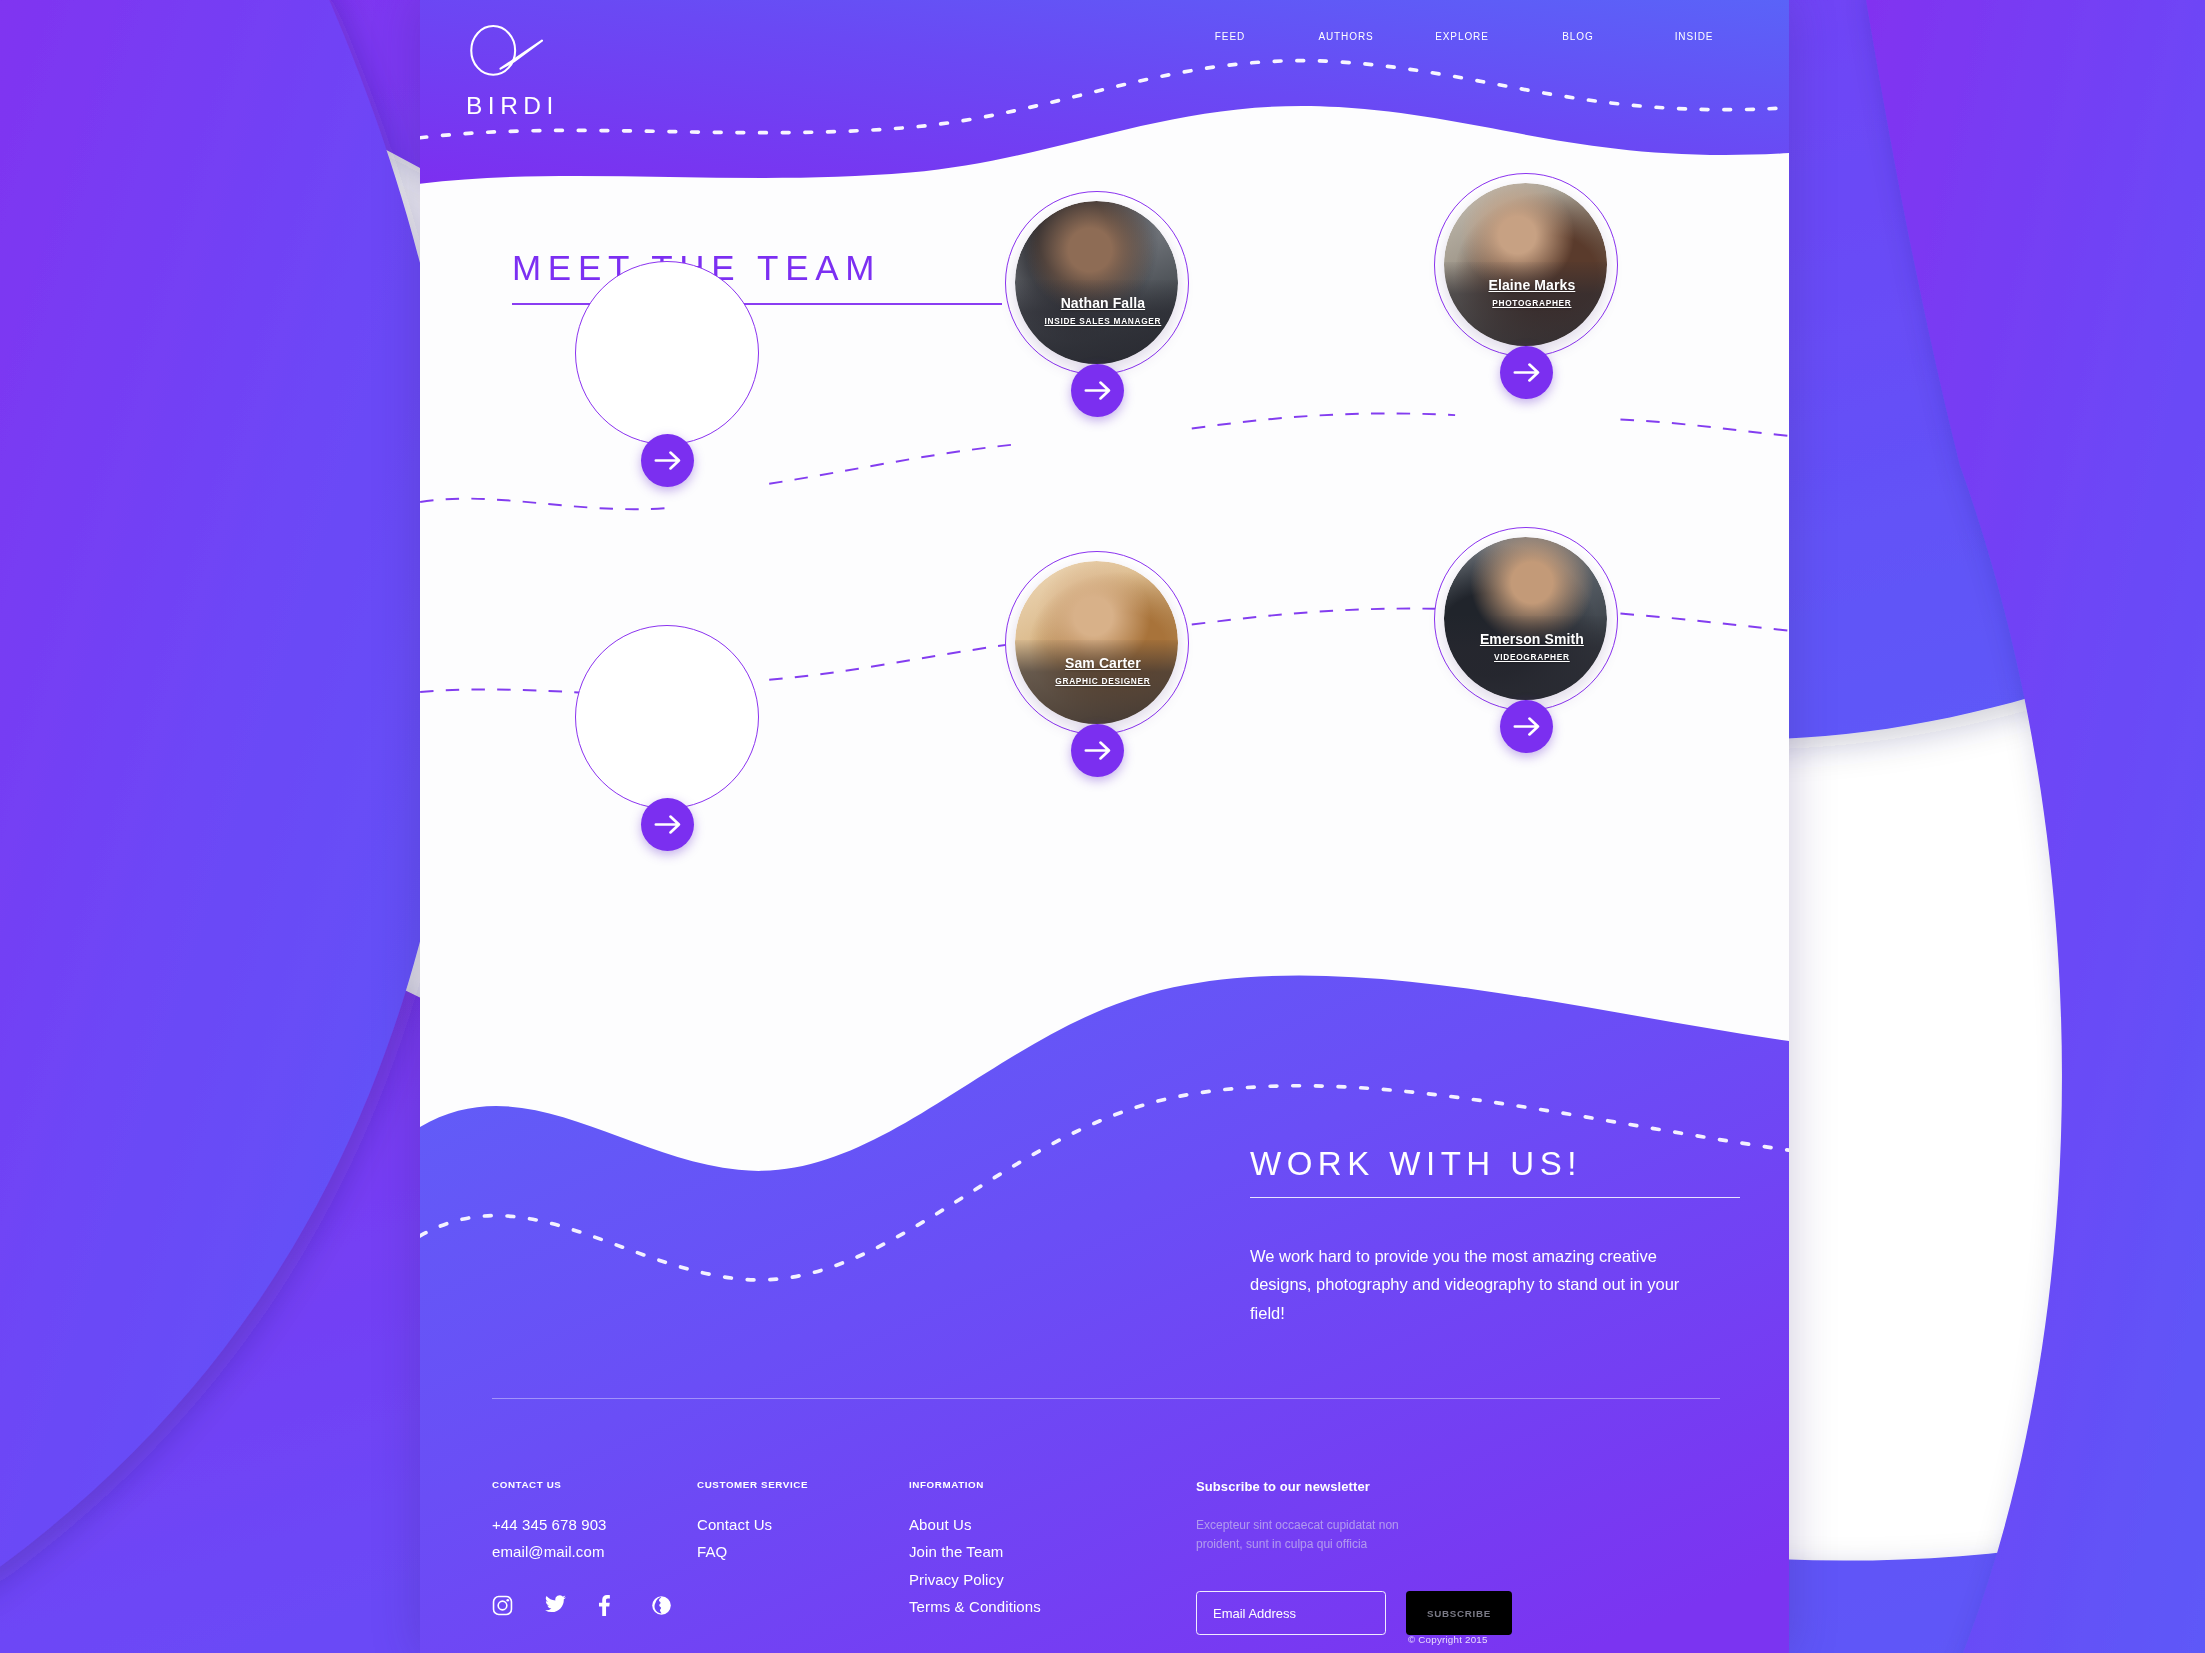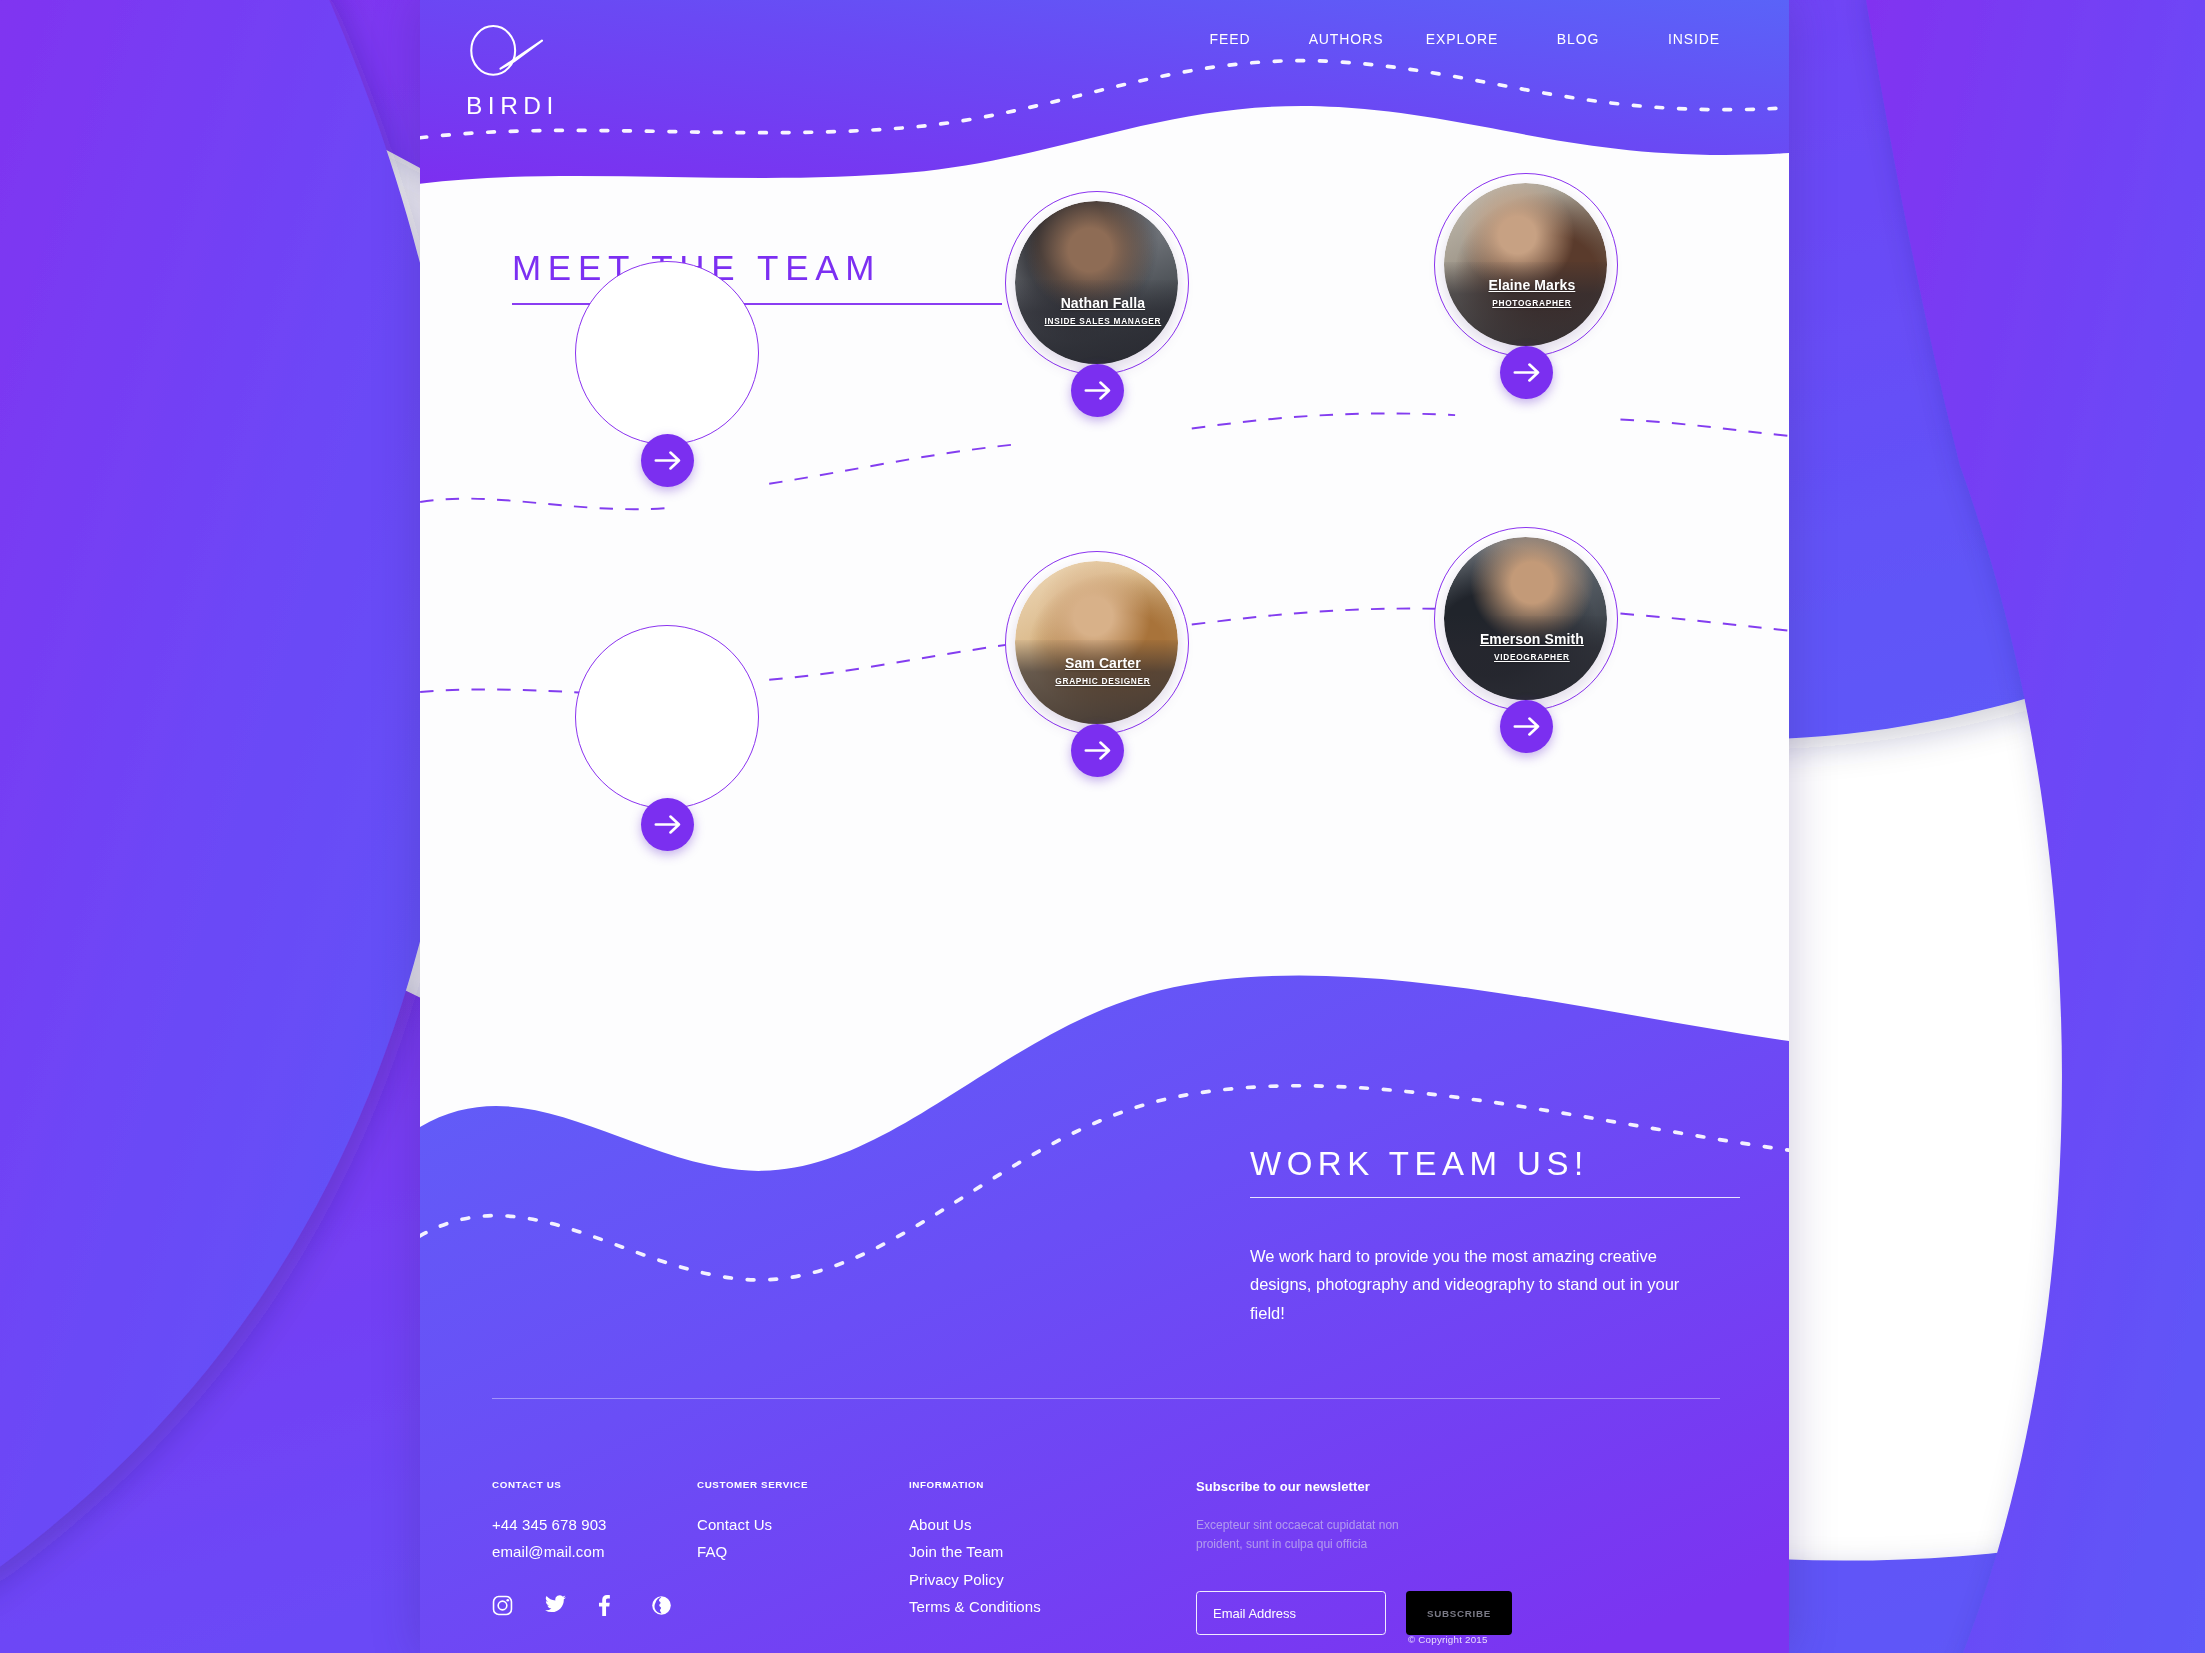--- a/index.html
+++ b/index.html
@@ -28,21 +28,21 @@
   .logo { position:absolute; left:46px; top:23px; width:129px; height:92px; }
   .logo svg { display:block; }
   .logo-word {
     position:absolute; left:0; top:69px;
     color:#fff; font-size:24.5px; letter-spacing:5.5px; font-weight:300;
     font-family:"Liberation Sans", sans-serif; white-space:nowrap;
   }
 
   .nav { position:absolute; right:37px; top:27px; display:flex; gap:0; }
   .nav a {
-    color:#ffffff; font-size:14px; letter-spacing:0.9px; text-decoration:none;
+    color:#ffffff; font-size:10px; letter-spacing:0.9px; text-decoration:none;
     font-weight:400; padding:3.7px 0; width:116px; text-align:center; display:block;
   }
 
   
   .team-section { position:absolute; left:0; top:202px; width:1369px; height:888px; }
 
   .section-title-wrap { position:absolute; left:92px; top:46px; width:490px; }
   .section-title {
     color:#7c2ff2; font-size:35px; letter-spacing:6.7px; font-weight:400;
     white-space:nowrap;
@@ -330,21 +330,21 @@
              C170,200 330,350 520,370
              C760,396 950,130 1230,72
              C1520,12 1880,108 2235,160
              L2235,1160 L0,1160 Z"></path>
         <path fill="none" stroke="#ffffff" stroke-width="6" stroke-linecap="round" stroke-dasharray="11 26" opacity="0.92" d="M0,478 C170,380 330,528 520,548
              C760,574 950,310 1230,252
              C1520,192 1880,288 2235,338"></path>
       </svg>
 
       <div class="work">
-        <div class="work-title">WORK TEAM US!</div>
+        <div class="work-title">WORK WITH US!</div>
         <div class="work-rule"></div>
         <div class="work-body">We work hard to provide you the most amazing creative designs, photography and videography to stand out in your field!</div>
       </div>
 
       <div class="foot-divider"></div>
 
       <div class="foot-cols">
 
         <div class="col" style="left:0;">
           <div class="col-h">CONTACT US</div>

